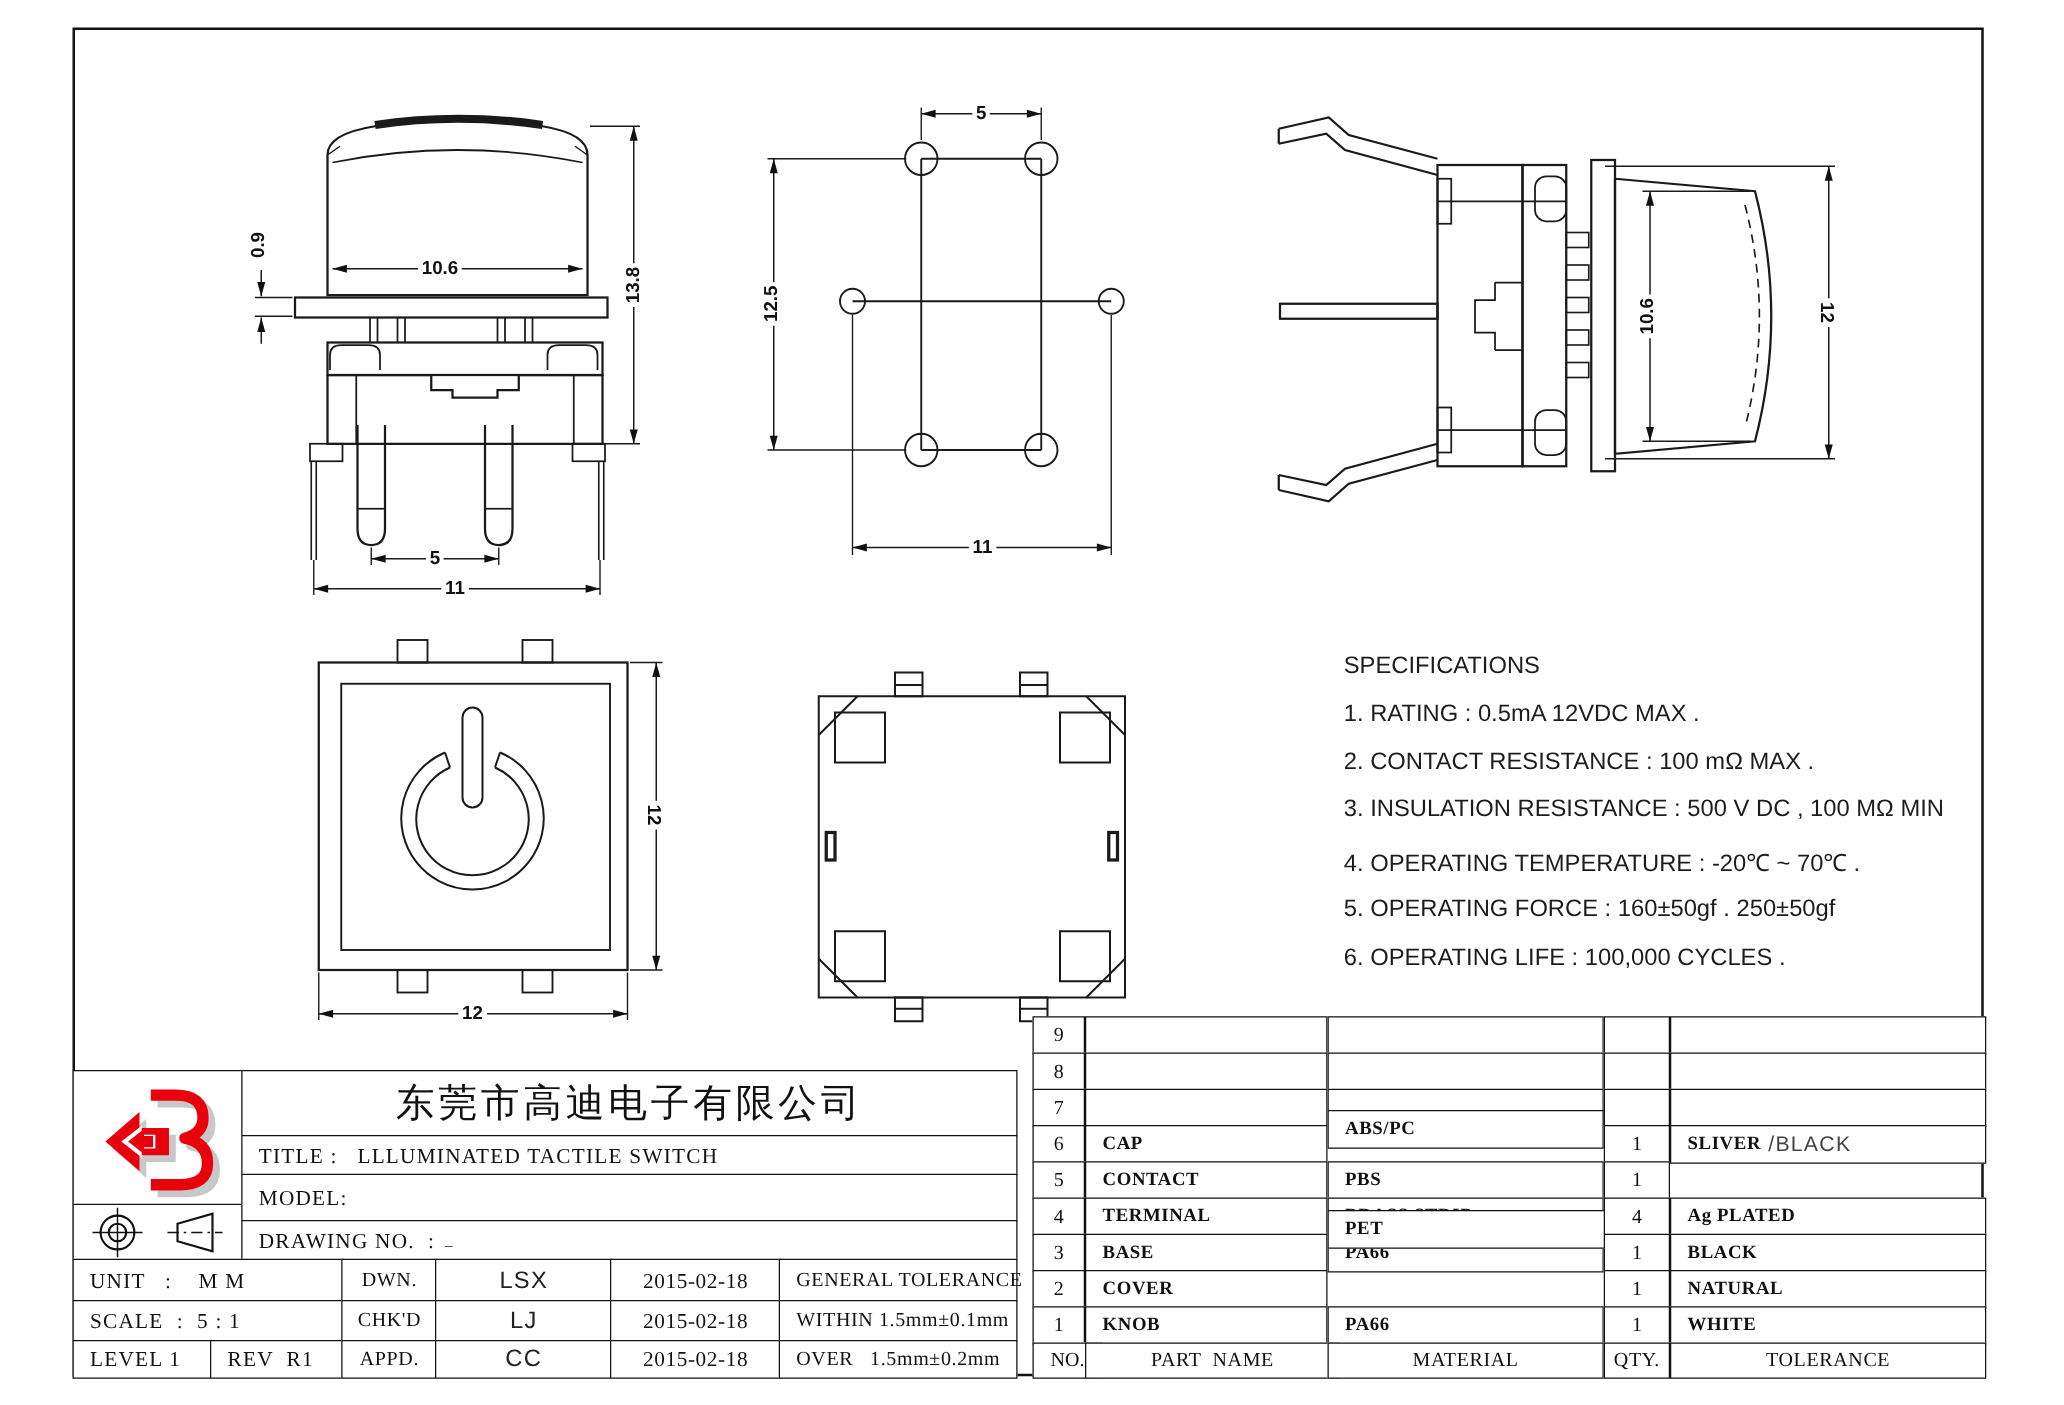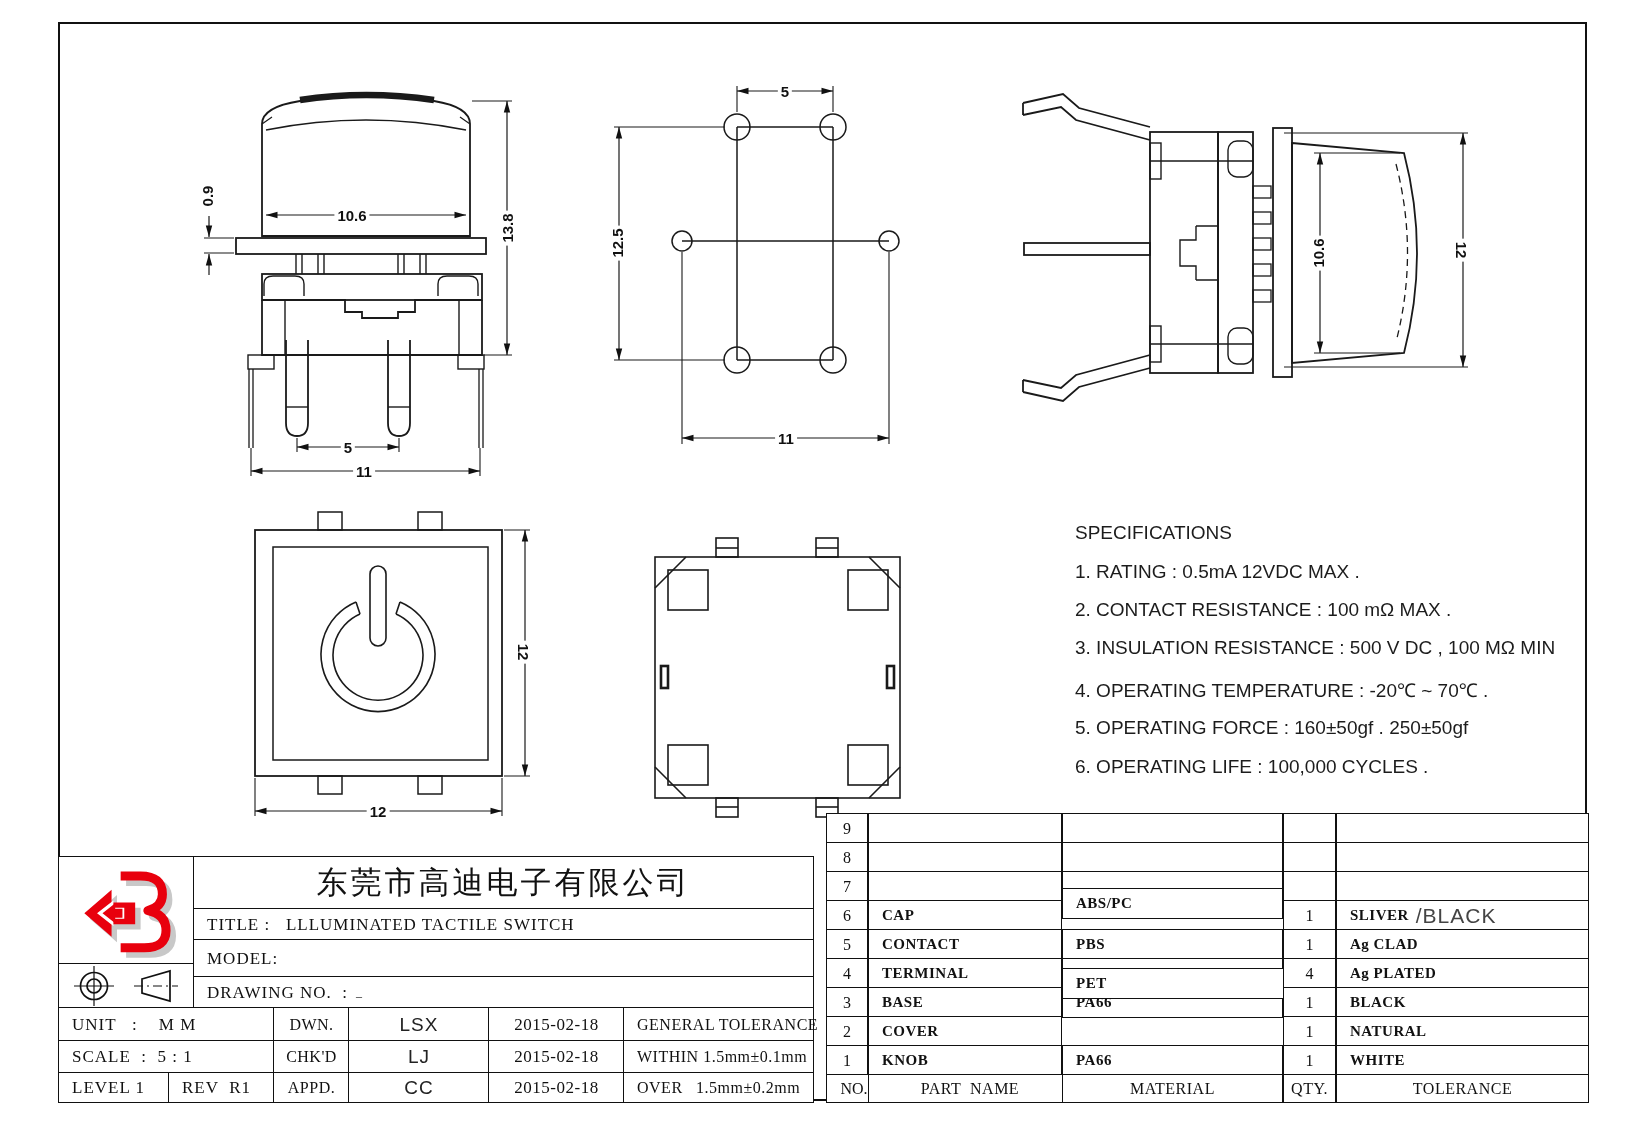--- a/index.html
+++ b/index.html
@@ -249,28 +249,27 @@
   <div class="cell pad pt-bold" style="left:868px;top:871px;width:194px;height:31px"></div>
   <div class="cell pad pt-bold" style="left:1062px;top:871px;width:221px;height:31px"></div>
   <div class="cell ctr pt-no" style="left:1283px;top:871px;width:53px;height:31px"></div>
   <div class="cell pad pt-bold" style="left:1336px;top:871px;width:253px;height:31px"></div>
 
   <div class="cell ctr pt-no" style="left:826px;top:900px;width:42px;height:31px">6</div>
   <div class="cell pad pt-bold" style="left:868px;top:900px;width:194px;height:31px">CAP</div>
   <div class="cell pad pt-bold" style="left:1062px;top:888px;width:221px;height:31px">ABS/PC</div>
   <div class="cell ctr pt-no" style="left:1283px;top:900px;width:53px;height:31px">1</div>
   <div class="cell pad pt-bold" style="left:1336px;top:900px;width:253px;height:31px">
-    <span>SLIVER</span><span class="fin2" style="font-size:21px"> /BLACK</span>
+    <span>SLIVER</span><span class="fin2" style="font-size:17px"> /BLACK</span>
   </div>
 
   <div class="cell ctr pt-no" style="left:826px;top:929px;width:42px;height:31px">5</div>
   <div class="cell pad pt-bold" style="left:868px;top:929px;width:194px;height:31px">CONTACT</div>
   <div class="cell pad pt-bold" style="left:1062px;top:929px;width:221px;height:31px">PBS</div>
   <div class="cell ctr pt-no" style="left:1283px;top:929px;width:53px;height:31px">1</div>
-  <div class="cell pad pt-bold" style="left:1336px;top:929px;width:253px;height:31px">Ag CLAD</div>
 
   <div class="cell ctr pt-no" style="left:826px;top:958px;width:42px;height:31px">4</div>
   <div class="cell pad pt-bold" style="left:868px;top:958px;width:194px;height:31px">TERMINAL</div>
   <div class="cell pad pt-bold" style="left:1062px;top:958px;width:221px;height:31px">BRASS STRIP</div>
   <div class="cell ctr pt-no" style="left:1283px;top:958px;width:53px;height:31px">4</div>
   <div class="cell pad pt-bold" style="left:1336px;top:958px;width:253px;height:31px">Ag PLATED</div>
 
   <div class="cell ctr pt-no" style="left:826px;top:987px;width:42px;height:31px">3</div>
   <div class="cell pad pt-bold" style="left:868px;top:987px;width:194px;height:31px">BASE</div>
   <div class="cell pad pt-bold" style="left:1062px;top:987px;width:221px;height:31px">PA66</div>

